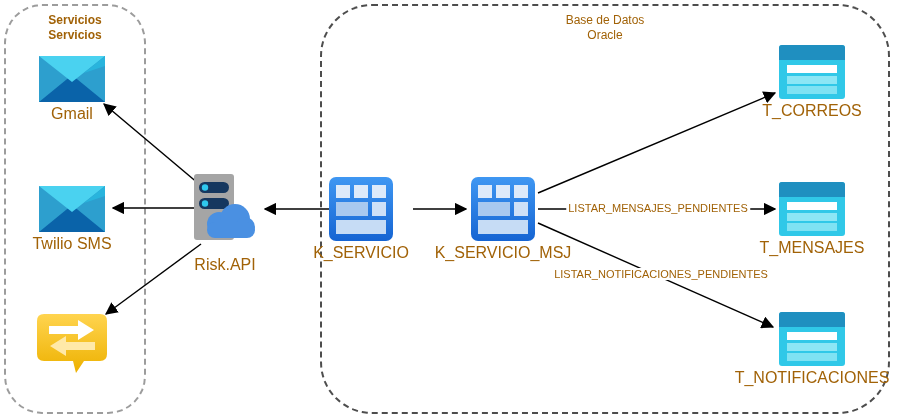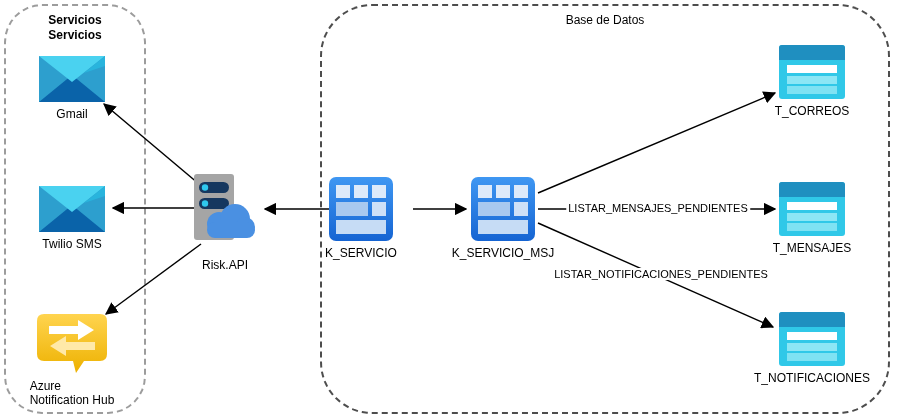--- a/index.html
+++ b/index.html
@@ -1,26 +1,26 @@
 <!DOCTYPE html>
 <html><head>
 <meta charset="utf-8">
 <style>
   html,body{margin:0;padding:0;background:#ffffff;}
   .canvas{
     position:relative;width:897px;height:419px;background:#ffffff;
-    font-family:"Liberation Sans", sans-serif;color:#000000;overflow:hidden;
+    font-family:"Liberation Sans", sans-serif;color:#a16207;overflow:hidden;
   }
   .group{position:absolute;box-sizing:border-box;}
   .group-externos{left:4px;top:4px;width:142px;height:410px;border:2px dashed #9c9c9c;border-radius:38px;}
   .group-oracle{left:320px;top:4px;width:570px;height:410px;border:2px dashed #4d4d4d;border-radius:52px;}
   .group-title{position:absolute;top:7px;left:0;width:100%;text-align:center;font-size:12px;line-height:15px;}
   .group-title.bold{font-weight:bold;}
   .node{position:absolute;display:flex;flex-direction:column;align-items:center;gap:5px;width:110px;}
-  .node-label{font-size:12px;line-height:14px;text-align:left;white-space:nowrap;}
+  .node-label{font-size:16px;line-height:14px;text-align:right;white-space:nowrap;}
   .node-label .ln{display:block;white-space:nowrap;}
   .edge-label{
     position:absolute;transform:translate(-50%,-50%);font-size:11px;white-space:nowrap;
     background:#ffffff;padding:0 2px;z-index:3;
   }
   .wires{position:absolute;left:0;top:0;z-index:2;pointer-events:none;}
   .node{z-index:4;}
   .defs-holder{position:absolute;width:0;height:0;overflow:hidden;}
 </style>
 </head>
@@ -47,20 +47,21 @@
   <div class="group group-externos">
     <div class="group-title bold">
       <span class="ln" style="display:block">Servicios</span>
       <span class="ln" style="display:block">Servicios</span>
     </div>
   </div>
 
   <div class="group group-oracle">
     <div class="group-title">
       <span class="ln" style="display:block">Base de Datos</span>
+      <span class="ln" style="display:block">Oracle</span>
     </div>
   </div>
 
   <svg class="wires" width="897" height="419" viewBox="0 0 897 419">
     <g stroke="#000" stroke-width="1.4" fill="none">
       <line x1="199" y1="184" x2="104" y2="104" marker-end="url(#arrw)"></line>
       <line x1="197" y1="208" x2="113" y2="208" marker-end="url(#arrw)"></line>
       <line x1="201" y1="244" x2="106" y2="314" marker-end="url(#arrw)"></line>
       <line x1="265" y1="209" x2="343" y2="209" marker-start="url(#arrw)" marker-end="url(#arrw)"></line>
       <line x1="413" y1="209" x2="466" y2="209" marker-end="url(#arrw)"></line>
@@ -92,24 +93,20 @@
     </svg>
     <div class="node-label">Twilio SMS</div>
   </div>
 
   <div class="node" style="left:17px;top:314px;">
     <svg width="70" height="60" viewBox="0 0 70 60">
       <path d="M7,0 H63 Q70,0 70,7 V40 Q70,47 63,47 H47 L39,59 36,47 H7 Q0,47 0,40 V7 Q0,0 7,0 Z" fill="url(#goldg)"></path>
       <path d="M12,12 H41 V6 L57,16 41,26 V20 H12 Z" fill="#ffffff"></path>
       <path d="M58,28 H29 V22 L13,32 29,42 V36 H58 Z" fill="#ffe9a8"></path>
     </svg>
-    <div class="node-label">
-      <span class="ln">Azure</span>
-      <span class="ln">Notification Hub</span>
-    </div>
   </div>
 
   <div class="node" style="left:170px;top:174px;gap:16px;">
     <svg width="62" height="68" viewBox="0 0 62 68">
       <rect x="0" y="0" width="40" height="66" rx="3" fill="#a5a5a5"></rect>
       <rect x="5" y="8" width="30" height="11" rx="5.5" fill="#15375f"></rect>
       <circle cx="11" cy="13.5" r="3.2" fill="#2fc8ee"></circle>
       <rect x="5" y="24" width="30" height="11" rx="5.5" fill="#15375f"></rect>
       <circle cx="11" cy="29.5" r="3.2" fill="#2fc8ee"></circle>
       <g fill="#4a90e2">

